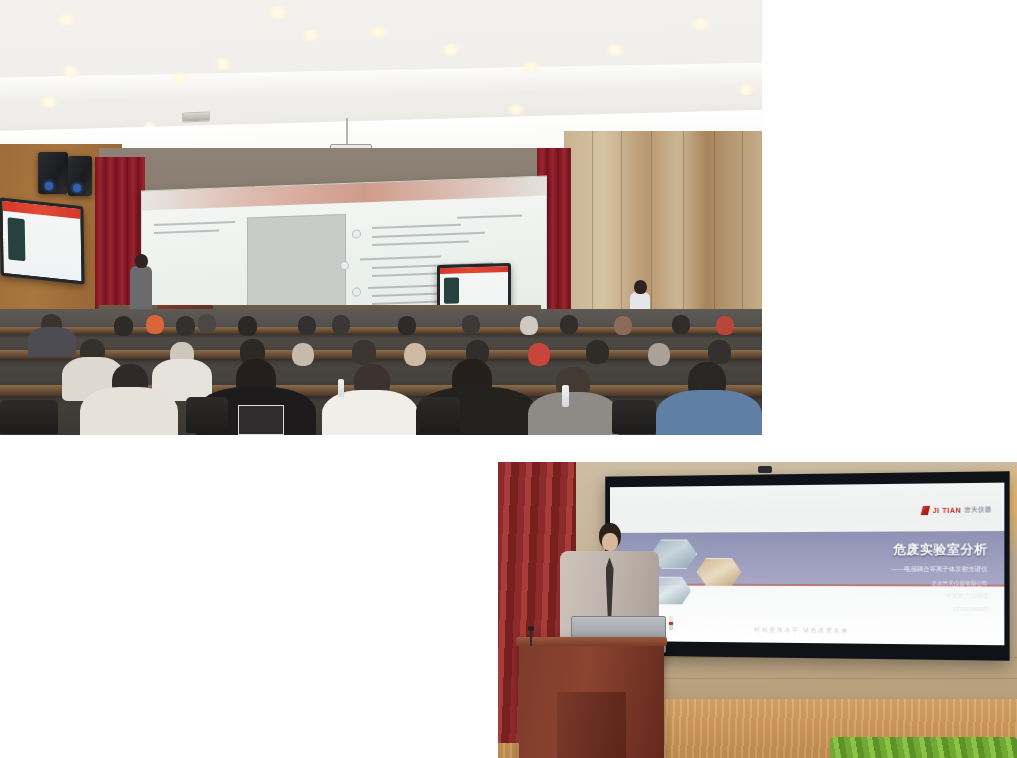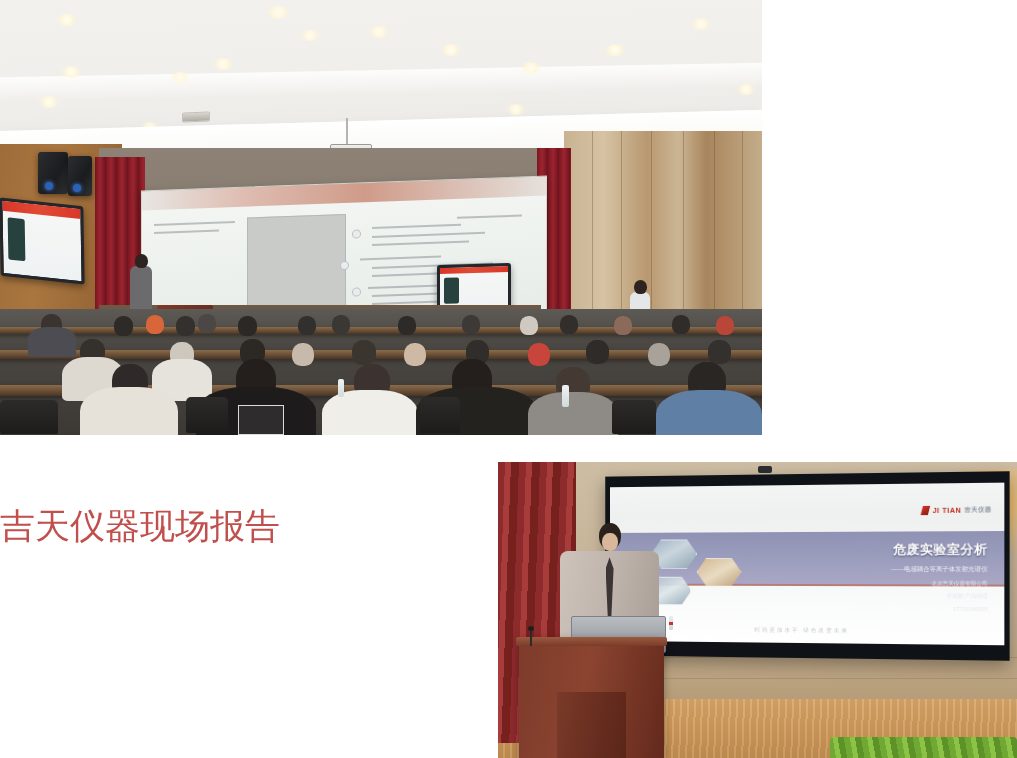--- a/index.html
+++ b/index.html
@@ -576,21 +576,20 @@
       <div class="chairback" style="left:0px;   top:72%; width:58px; height:34px;"></div>
       <div class="chairback" style="left:186px; top:70%; width:42px; height:36px;"></div>
       <div class="chairback" style="left:420px; top:70%; width:40px; height:36px;"></div>
       <div class="chairback" style="left:612px; top:72%; width:44px; height:34px;"></div>
 
       <div style="position:absolute;left:562px;top:60%;width:7px;height:22px;background:linear-gradient(180deg,#eef2f3,#d3dadc);border-radius:2px;"></div>
       <div style="position:absolute;left:338px;top:56%;width:6px;height:18px;background:linear-gradient(180deg,#eef2f3,#d3dadc);border-radius:2px;"></div>
     </div>
   </div>
 
-  <div class="caption">吉天仪器现场报告</div>
 
   <div class="photo-podium">
     <div class="pp-wall"></div>
     <div class="pp-wall-lower"></div>
     <div class="pp-wall-seam" style="top:66%;"></div>
     <div class="pp-wall-seam" style="top:73%;"></div>
     <div class="pp-floor">
       <div class="pp-floor-grain"></div>
     </div>
     <div class="pp-curtain"></div>

